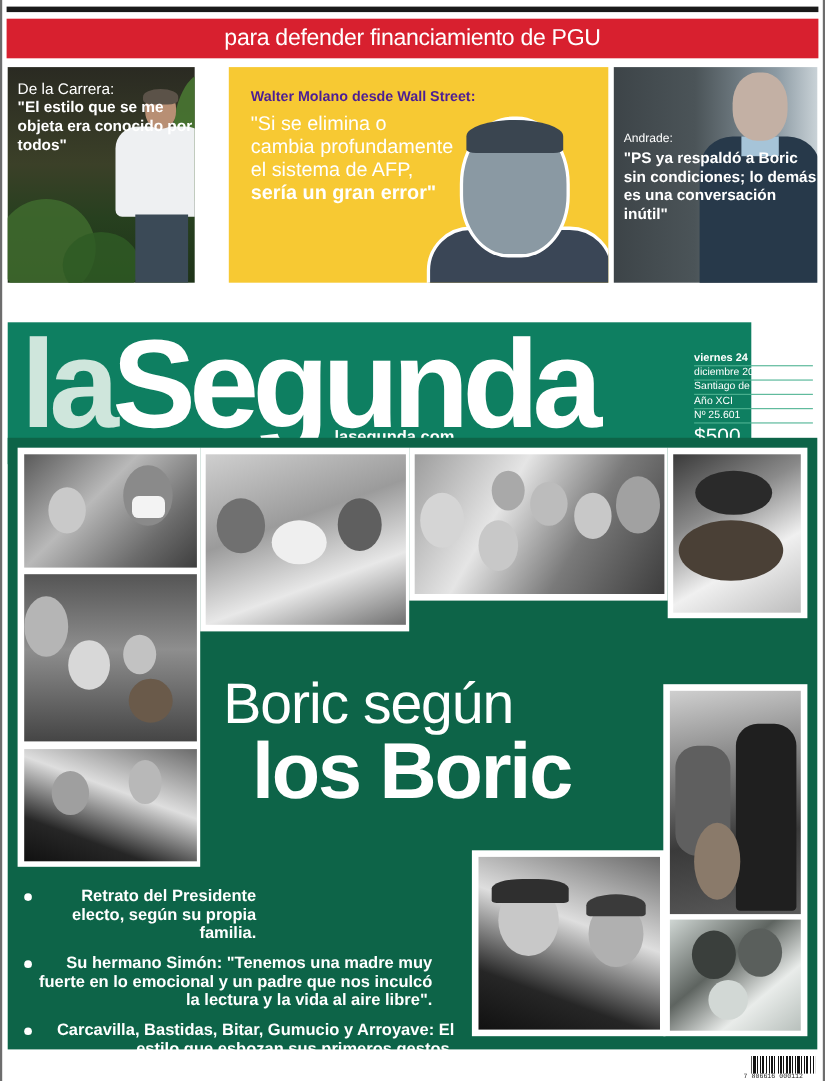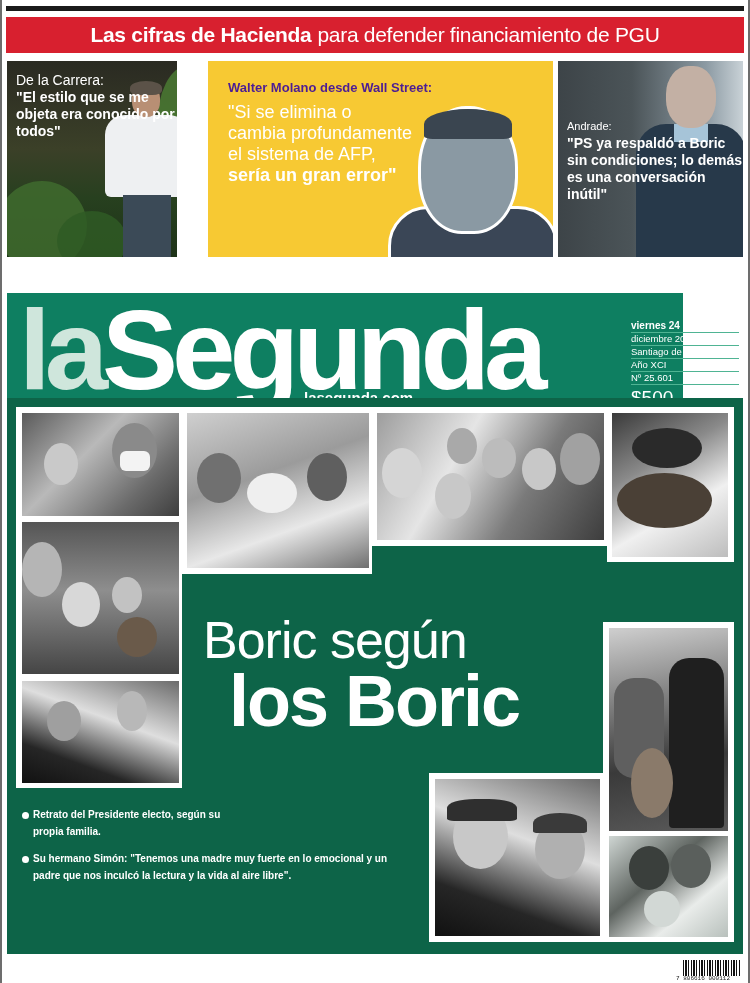--- a/index.html
+++ b/index.html
@@ -71,37 +71,36 @@
   .ph-g6 { background: linear-gradient(150deg,#3a3a3a,#8a8a8a 35%,#f0f0f0 65%,#bdbdbd); }
   .ph-g7 { background: linear-gradient(170deg,#cfcfcf 0%,#8a8a8a 30%,#3a3a3a 65%,#5a5a5a); }
   .ph-g8 { background: linear-gradient(200deg,#6b6b6b,#dedede 40%,#262626 75%,#111); }
   .ph-g9 { background: linear-gradient(140deg,#cfd6d3,#5e6460 40%,#e9ecea 70%,#b8c0bc); }
   .blob { position:absolute; border-radius:50%; }
 
   .headline { position:absolute; color:#fff; }
   .headline .l1 { position:absolute; left:196px; top:212px; font-size:52px; font-weight:400; white-space:nowrap; letter-spacing:-1px; }
   .headline .l2 { position:absolute; left:222px; top:262px; font-size:72px; font-weight:700; white-space:nowrap; letter-spacing:-2px; }
 
-  .bullets { position:absolute; left:16px; top:408px; width:400px; color:#fff; font-weight:700; font-size:10px; line-height:17px; }
+  .bullets { position:absolute; left:16px; top:408px; width:400px; color:#fff; font-weight:700; font-size:15px; line-height:17px;text-align:right; }
   .bullets li { list-style:none; position:relative; padding-left:10px; margin-bottom:10px; }
   .bullets li::before { content:""; position:absolute; left:-1px; top:6px; width:7px; height:7px; border-radius:50%; background:#fff; }
 
   .barcode { position:absolute; left:683px; top:960px; width:58px; height:16px;
     background: repeating-linear-gradient(90deg,#111 0 1px,#fff 1px 2px,#111 2px 4px,#fff 4px 5px,#111 5px 6px,#fff 6px 8px); }
   .barcode-num { position:absolute; left:676px; top:975px; font-size:6px; color:#222; font-family:"Liberation Mono", monospace; }
 </style>
 </head>
 <body>
 
 <div class="page-border-l"></div>
 <div class="page-border-r"></div>
 <div class="rule-top"></div>
 
 <div class="red-banner">
-  <b>Las cifras de Hacienda</b>
   <span>para defender financiamiento de PGU</span>
 </div>
 
 <div class="teaser t1">
   <div class="fern" style="left:-10px;top:120px;width:90px;height:90px;"></div>
   <div class="fern" style="left:50px;top:150px;width:70px;height:60px;background:#2f5a24;"></div>
   <div class="fern" style="left:150px;top:5px;width:60px;height:120px;background:#4a7a33;"></div>
   <div class="person1">
     <div class="shirt"></div>
       <div class="pants"></div>
@@ -213,17 +212,18 @@
   </div>
 
   <div class="headline">
     <div class="l1">Boric  según</div>
     <div class="l2">los Boric</div>
   </div>
 
   <ul class="bullets">
     <li style="width:210px;">Retrato del Presidente electo, según su propia familia.</li>
     <li style="width:370px;">Su hermano Simón: "Tenemos una madre muy fuerte en lo emocional y un padre que nos inculcó la lectura y la vida al aire libre".</li>
+    <li style="width:390px;">Carcavilla, Bastidas, Bitar, Gumucio y Arroyave: El estilo que esbozan sus primeros gestos.</li>
   </ul>
 </div>
 
 <div class="barcode"></div>
 <div class="barcode-num">7 806616 000112</div>
 
 </body></html>

